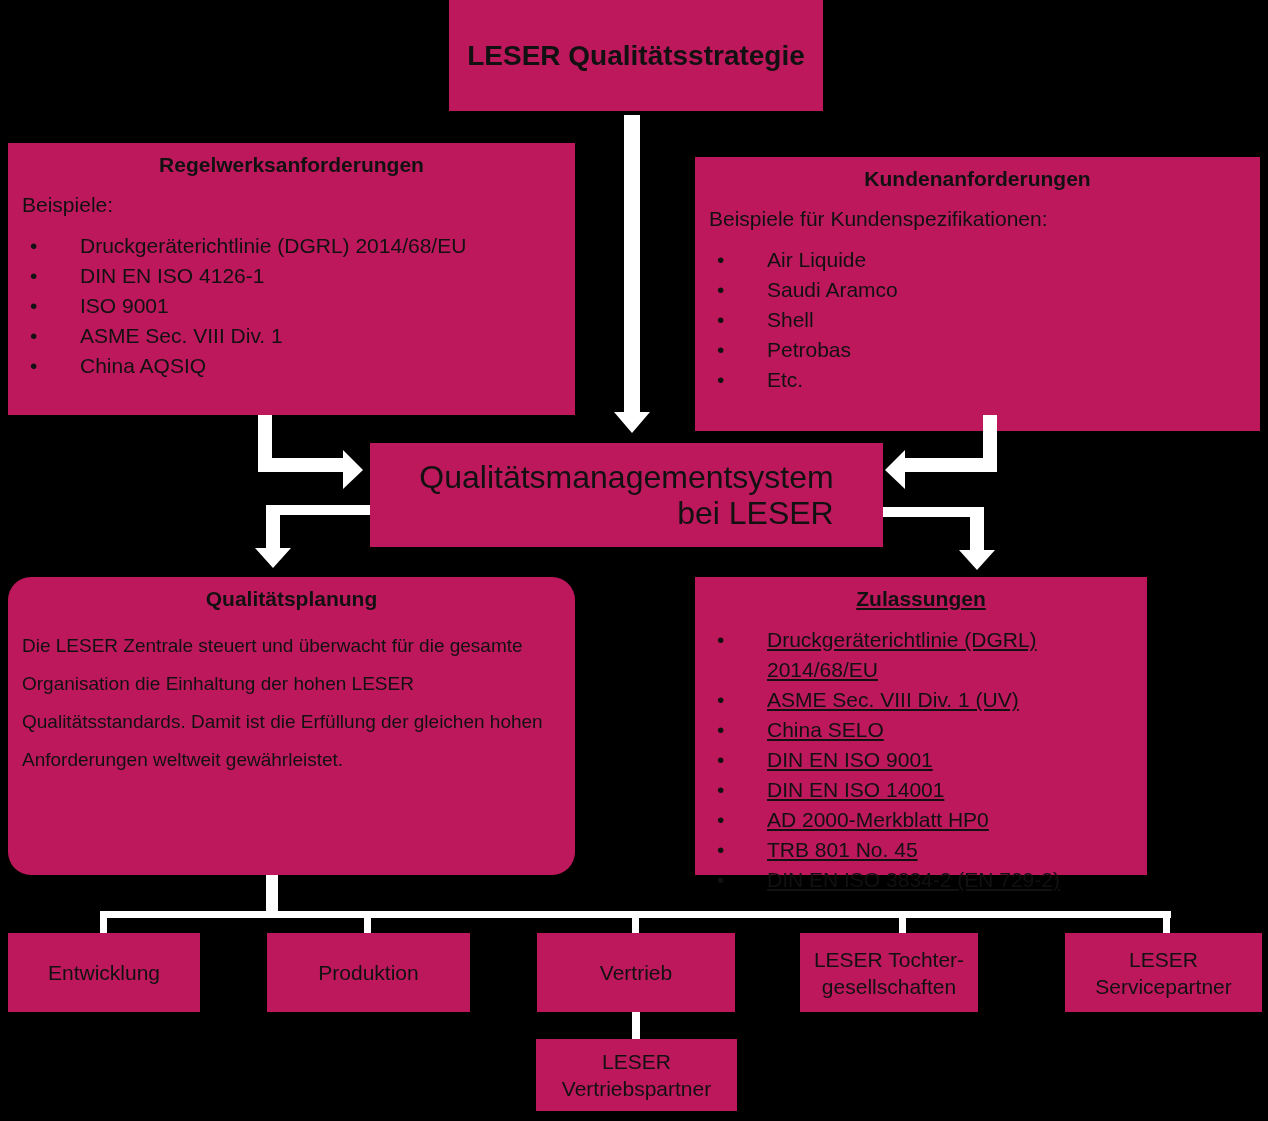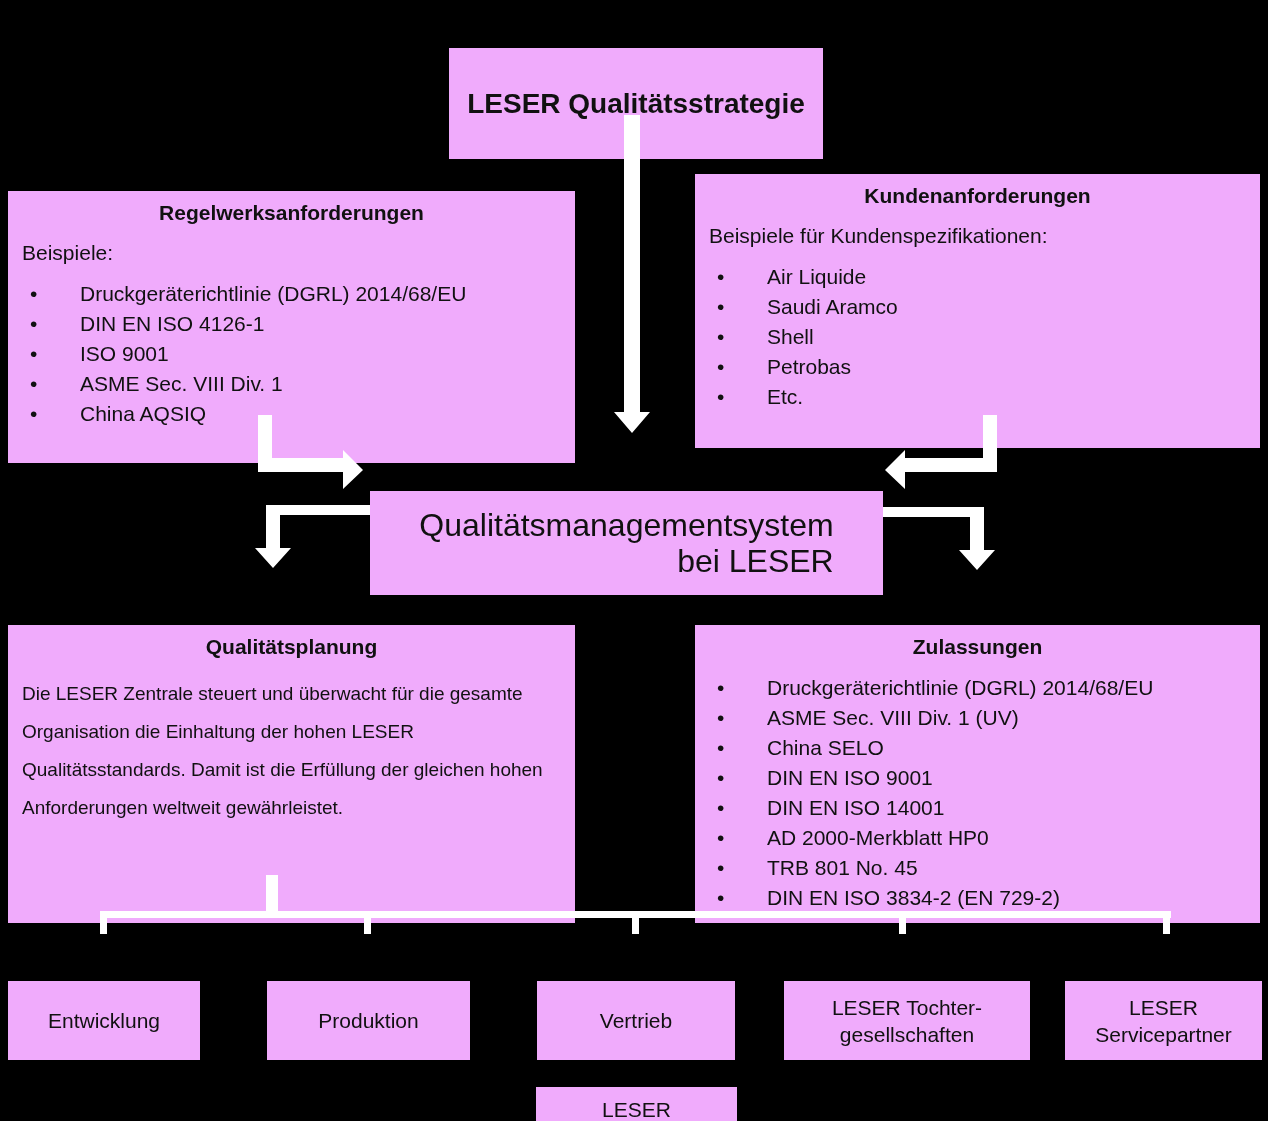--- a/index.html
+++ b/index.html
@@ -2,48 +2,48 @@
 <html><head>
 <meta charset="utf-8">
 <title>LESER Qualitätsstrategie</title>
 <style>
   html,body{margin:0;padding:0;background:#000;}
   #stage{
     position:relative;width:1268px;height:1121px;background:#000;overflow:hidden;
     font-family:"Liberation Sans",sans-serif;color:#111;
   }
   .box{
-    position:absolute;background:#f0abfc;color:#111;box-sizing:border-box;margin-top:48px;
+    position:absolute;background:#be185d;color:#111;box-sizing:border-box;
   }
   
   #strategy-box{left:449px;top:0;width:374px;height:111px;display:flex;align-items:center;justify-content:center;}
   #strategy-box .big-title{font-size:28px;font-weight:bold;text-align:center;}
   
   #regelwerk-box{left:8px;top:143px;width:567px;height:272px;padding:8px 14px;}
-  #kunden-box{left:695px;top:126px;width:565px;height:274px;padding:8px 14px;}
+  #kunden-box{left:695px;top:157px;width:565px;height:274px;padding:8px 14px;}
   .section-title{font-size:21px;font-weight:bold;margin:2px 0 16px 0;text-align:center;}
   .section-intro{font-size:21px;margin:0 0 14px 0;}
   ul.bullets{list-style:none;margin:0;padding:0;font-size:21px;}
   ul.bullets li{position:relative;padding-left:58px;line-height:30px;}
   ul.bullets li::before{content:"\2022";position:absolute;left:8px;top:0;}
   
   #qms-box{left:370px;top:443px;width:513px;height:104px;display:flex;align-items:center;justify-content:center;}
   #qms-box .big-title{font-size:32px;font-weight:normal;text-align:right;line-height:36px;white-space:pre-line;}
   
-  #planung-box{left:8px;top:577px;width:567px;height:298px;padding:8px 14px;}
+  #planung-box{left:8px;top:577px;width:567px;height:298px;padding:8px 14px;border-radius:23px;}
   #planung-box .body-text{font-size:19px;line-height:38px;margin:14px 0 0 0;width:528px;}
-  #zulassungen-box{left:695px;top:577px;width:565px;height:298px;padding:8px 14px;}
+  #zulassungen-box{left:695px;top:577px;width:452px;height:298px;padding:8px 14px;text-decoration:underline;}
   #zulassungen-box .section-title{margin-bottom:14px;}
   
   .org-box{top:933px;height:79px;display:flex;align-items:center;justify-content:center;
     font-size:21px;text-align:center;line-height:27px;white-space:pre-line;}
   #org-entwicklung{left:8px;width:192px;}
   #org-produktion{left:267px;width:203px;}
   #org-vertrieb{left:537px;width:198px;}
-  #org-tochter{left:784px;width:246px;}
+  #org-tochter{left:800px;width:178px;}
   #org-service{left:1065px;width:197px;}
   #vertriebspartner-box{left:536px;top:1039px;width:201px;height:72px;display:flex;align-items:center;justify-content:center;
     font-size:21px;text-align:center;line-height:27px;white-space:pre-line;}
   
   .connector{position:absolute;background:#fff;}
   #conn-trunk{left:266px;top:875px;width:12px;height:38px;}
   #conn-hline{left:100px;top:911px;width:1071px;height:7px;}
   .conn-stub{top:917px;width:7px;height:17px;}
   #conn-stub-1{left:100px;} #conn-stub-2{left:364px;} #conn-stub-3{left:632px;}
   #conn-stub-4{left:899px;} #conn-stub-5{left:1163px;}

